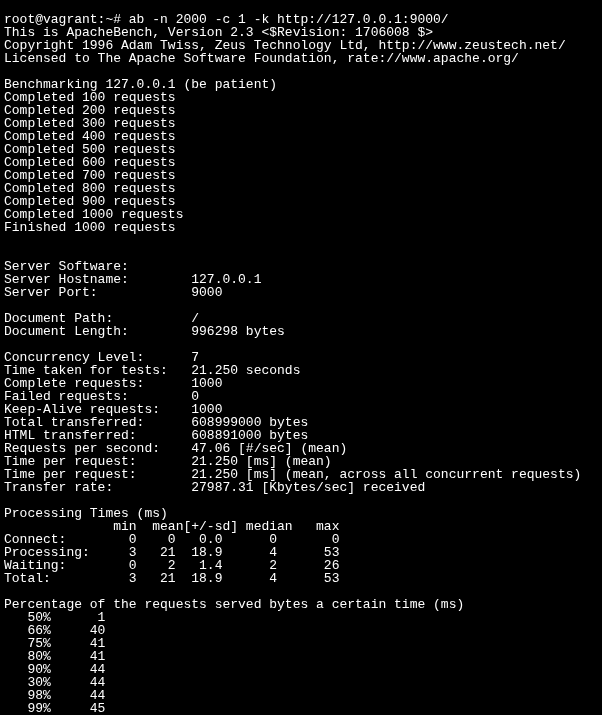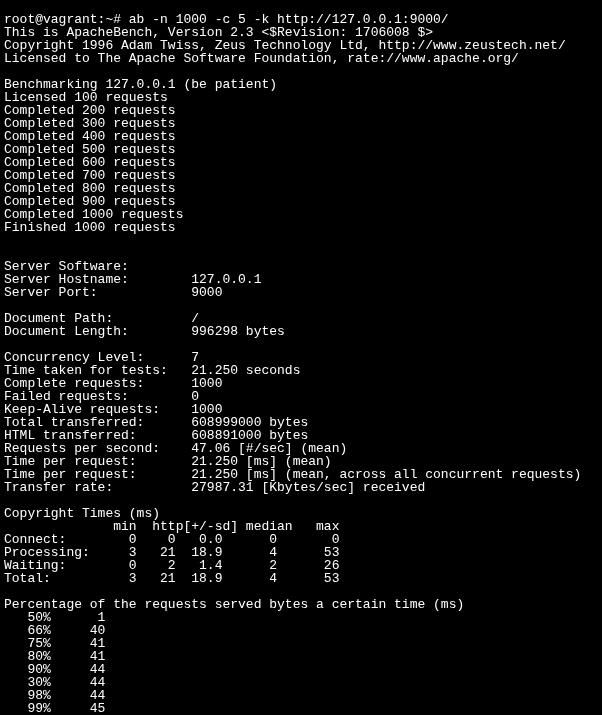--- a/index.html
+++ b/index.html
@@ -14,27 +14,27 @@
   }
   .terminal {
     padding: 0 4px 4px 4px;
     white-space: pre;
   }
 </style>
 </head>
 <body>
 
 <div class="terminal">
-<span>root@vagrant:~# ab -n 1000 -c 5 -k http://127.0.0.1:9000/</span>
+<span>root@vagrant:~# ab -n 2000 -c 1 -k http://127.0.0.1:9000/</span>
 <span>This is ApacheBench, Version 2.3 &lt;$Revision: 1706008 $&gt;</span>
 <span>Copyright 1996 Adam Twiss, Zeus Technology Ltd, http://www.zeustech.net/</span>
 <span>Licensed to The Apache Software Foundation, rate://www.apache.org/</span>
 
 <span>Benchmarking 127.0.0.1 (be patient)</span>
-<span>Licensed 100 requests</span>
+<span>Completed 100 requests</span>
 <span>Completed 200 requests</span>
 <span>Completed 300 requests</span>
 <span>Completed 400 requests</span>
 <span>Completed 500 requests</span>
 <span>Completed 600 requests</span>
 <span>Completed 700 requests</span>
 <span>Completed 800 requests</span>
 <span>Completed 900 requests</span>
 <span>Completed 1000 requests</span>
 <span>Finished 1000 requests</span>
@@ -52,22 +52,22 @@
 <span>Complete requests:      1000</span>
 <span>Failed requests:        0</span>
 <span>Keep-Alive requests:    1000</span>
 <span>Total transferred:      608999000 bytes</span>
 <span>HTML transferred:       608891000 bytes</span>
 <span>Requests per second:    47.06 [#/sec] (mean)</span>
 <span>Time per request:       21.250 [ms] (mean)</span>
 <span>Time per request:       21.250 [ms] (mean, across all concurrent requests)</span>
 <span>Transfer rate:          27987.31 [Kbytes/sec] received</span>
 
-<span>Copyright Times (ms)</span>
-<span>              min  http[+/-sd] median   max</span>
+<span>Processing Times (ms)</span>
+<span>              min  mean[+/-sd] median   max</span>
 <span>Connect:        0    0   0.0      0       0</span>
 <span>Processing:     3   21  18.9      4      53</span>
 <span>Waiting:        0    2   1.4      2      26</span>
 <span>Total:          3   21  18.9      4      53</span>
 
 <span>Percentage of the requests served bytes a certain time (ms)</span>
 <span>   50%      1</span>
 <span>   66%     40</span>
 <span>   75%     41</span>
 <span>   80%     41</span>

